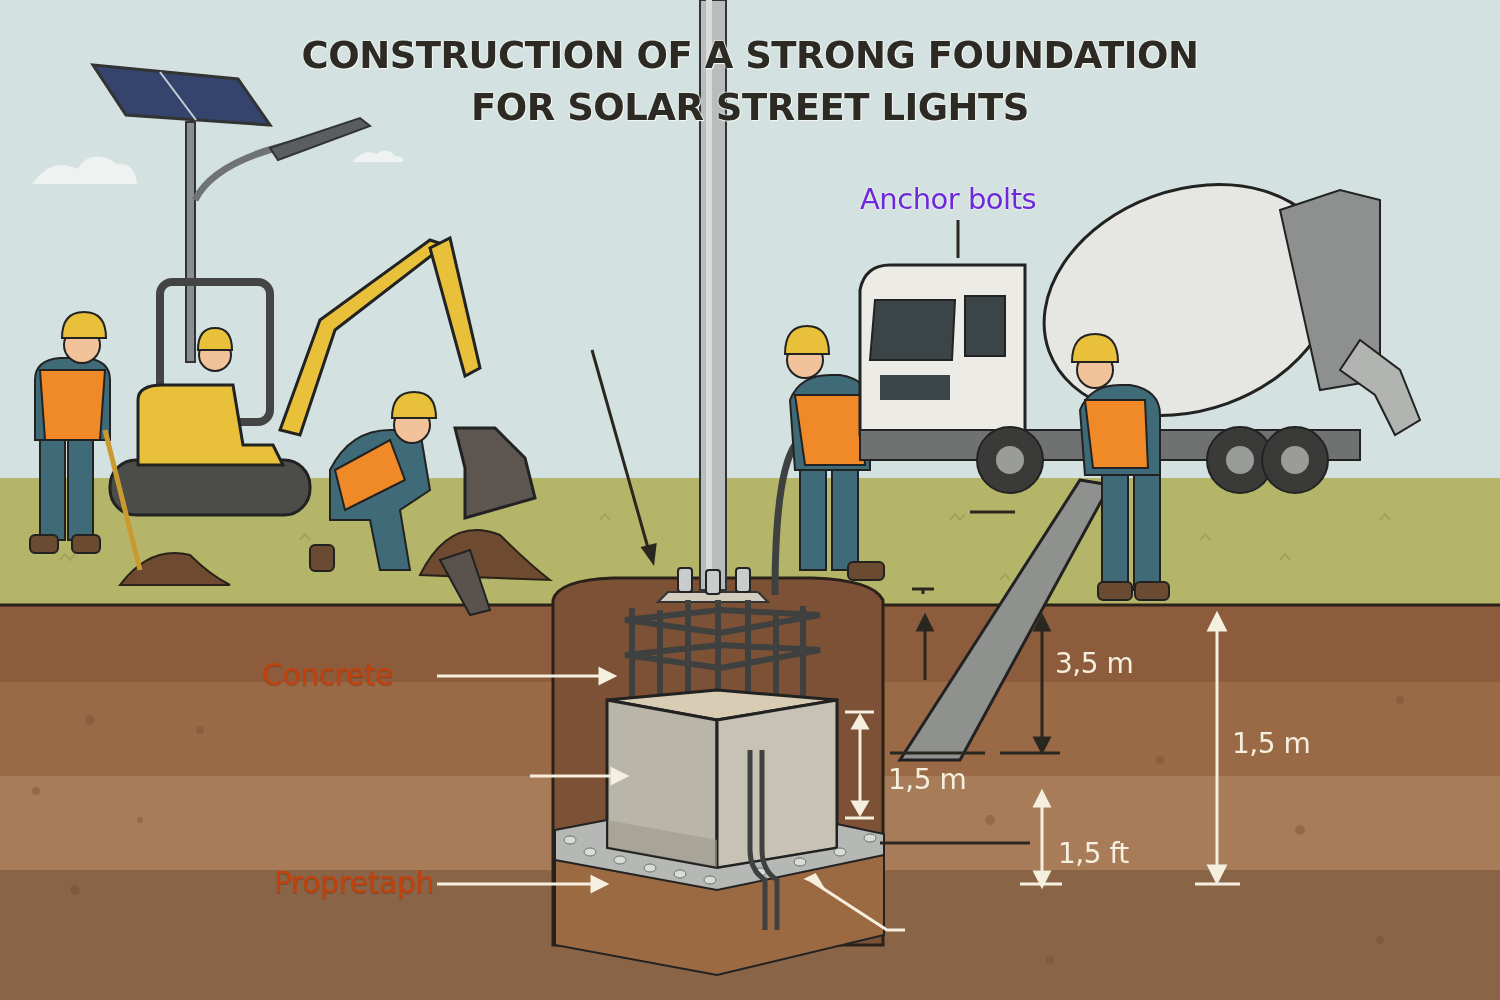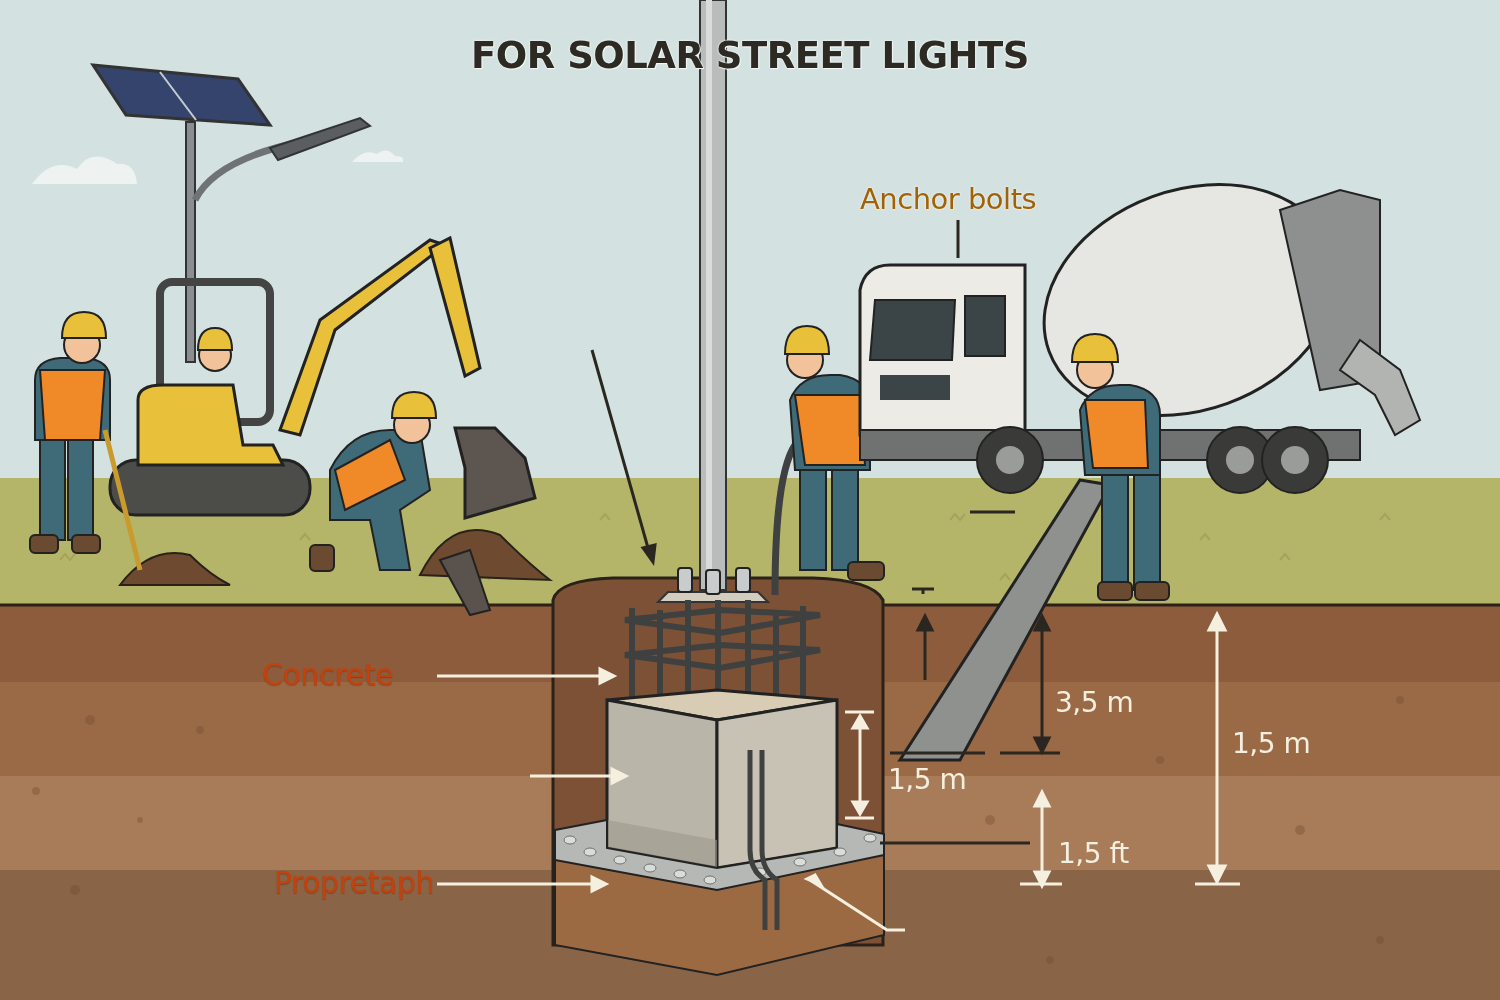--- a/index.html
+++ b/index.html
@@ -6,21 +6,21 @@
   body { width: 1500px; height: 1000px; overflow: hidden; font-family: "DejaVu Sans", sans-serif; }
   .stage { position: relative; width: 1500px; height: 1000px; overflow: hidden; background: #d3e2e0; }
   svg.scene { position: absolute; left: 0; top: 0; width: 1500px; height: 1000px; }
 
   .title { position: absolute; left: 0; width: 1500px; top: 30px; text-align: center;
     font-family: "DejaVu Sans", sans-serif; font-weight: bold; font-size: 37px; line-height: 52px;
     color: #2d2a24; letter-spacing: -0.5px;
     text-shadow: 0 0 2px #f3f7f5, 0 0 2px #f3f7f5, 1px 1px 0 #f3f7f5; }
   .title span { display: block; }
 
-  .label-dark { position: absolute; font-family: "DejaVu Sans", sans-serif; font-size: 29px; color: #a16207;
+  .label-dark { position: absolute; font-family: "DejaVu Sans", sans-serif; font-size: 29px; color: #6d28d9;
     text-shadow: 0 0 2px #eef4f2, 0 0 2px #eef4f2; line-height: 34px; letter-spacing: -0.5px; }
   .label-light { position: absolute; font-family: "DejaVu Sans", sans-serif; font-size: 30px; color: #c2410c;
     line-height: 36px; letter-spacing: -0.5px; text-shadow: 0 1px 1px rgba(60,40,20,0.35); }
   .dim { position: absolute; font-family: "DejaVu Sans", sans-serif; font-size: 28px; color: #f5efdf;
     line-height: 32px; letter-spacing: -0.5px; }
 </style>
 </head>
 <body>
 
 <div class="stage">
@@ -267,26 +267,27 @@
       <g stroke="#f5efdf" stroke-width="3" fill="#f5efdf">
         <line x1="1217" y1="625" x2="1217" y2="872"></line>
           <path d="M1209 630 l8 -16 l8 16 z"></path>
           <path d="M1209 866 l8 16 l8 -16 z"></path>
         <line x1="1195" y1="884" x2="1240" y2="884"></line>
       </g>
     </g>
   </svg>
 
   <div class="title">
+    <span>CONSTRUCTION OF A STRONG FOUNDATION</span>
     <span>FOR SOLAR STREET LIGHTS</span>
   </div>
 
   <div class="label-dark" style="left:860px; top:182px;">Anchor bolts</div>
 
   <div class="label-light" style="left:262px; top:657px;">Concrete</div>
   <div class="label-light" style="left:226px; top:865px;margin-left:48px;">Propretaph</div>
 
   <div class="dim" style="left:888px; top:764px;">1,5 m</div>
-  <div class="dim" style="left:1055px; top:687px;">3,5 m</div>
+  <div class="dim" style="left:1055px; top:648px;">3,5 m</div>
   <div class="dim" style="left:1232px; top:728px;">1,5 m</div>
   <div class="dim" style="left:1058px; top:838px;">1,5 ft</div>
 
 </div>
 
 </body></html>

